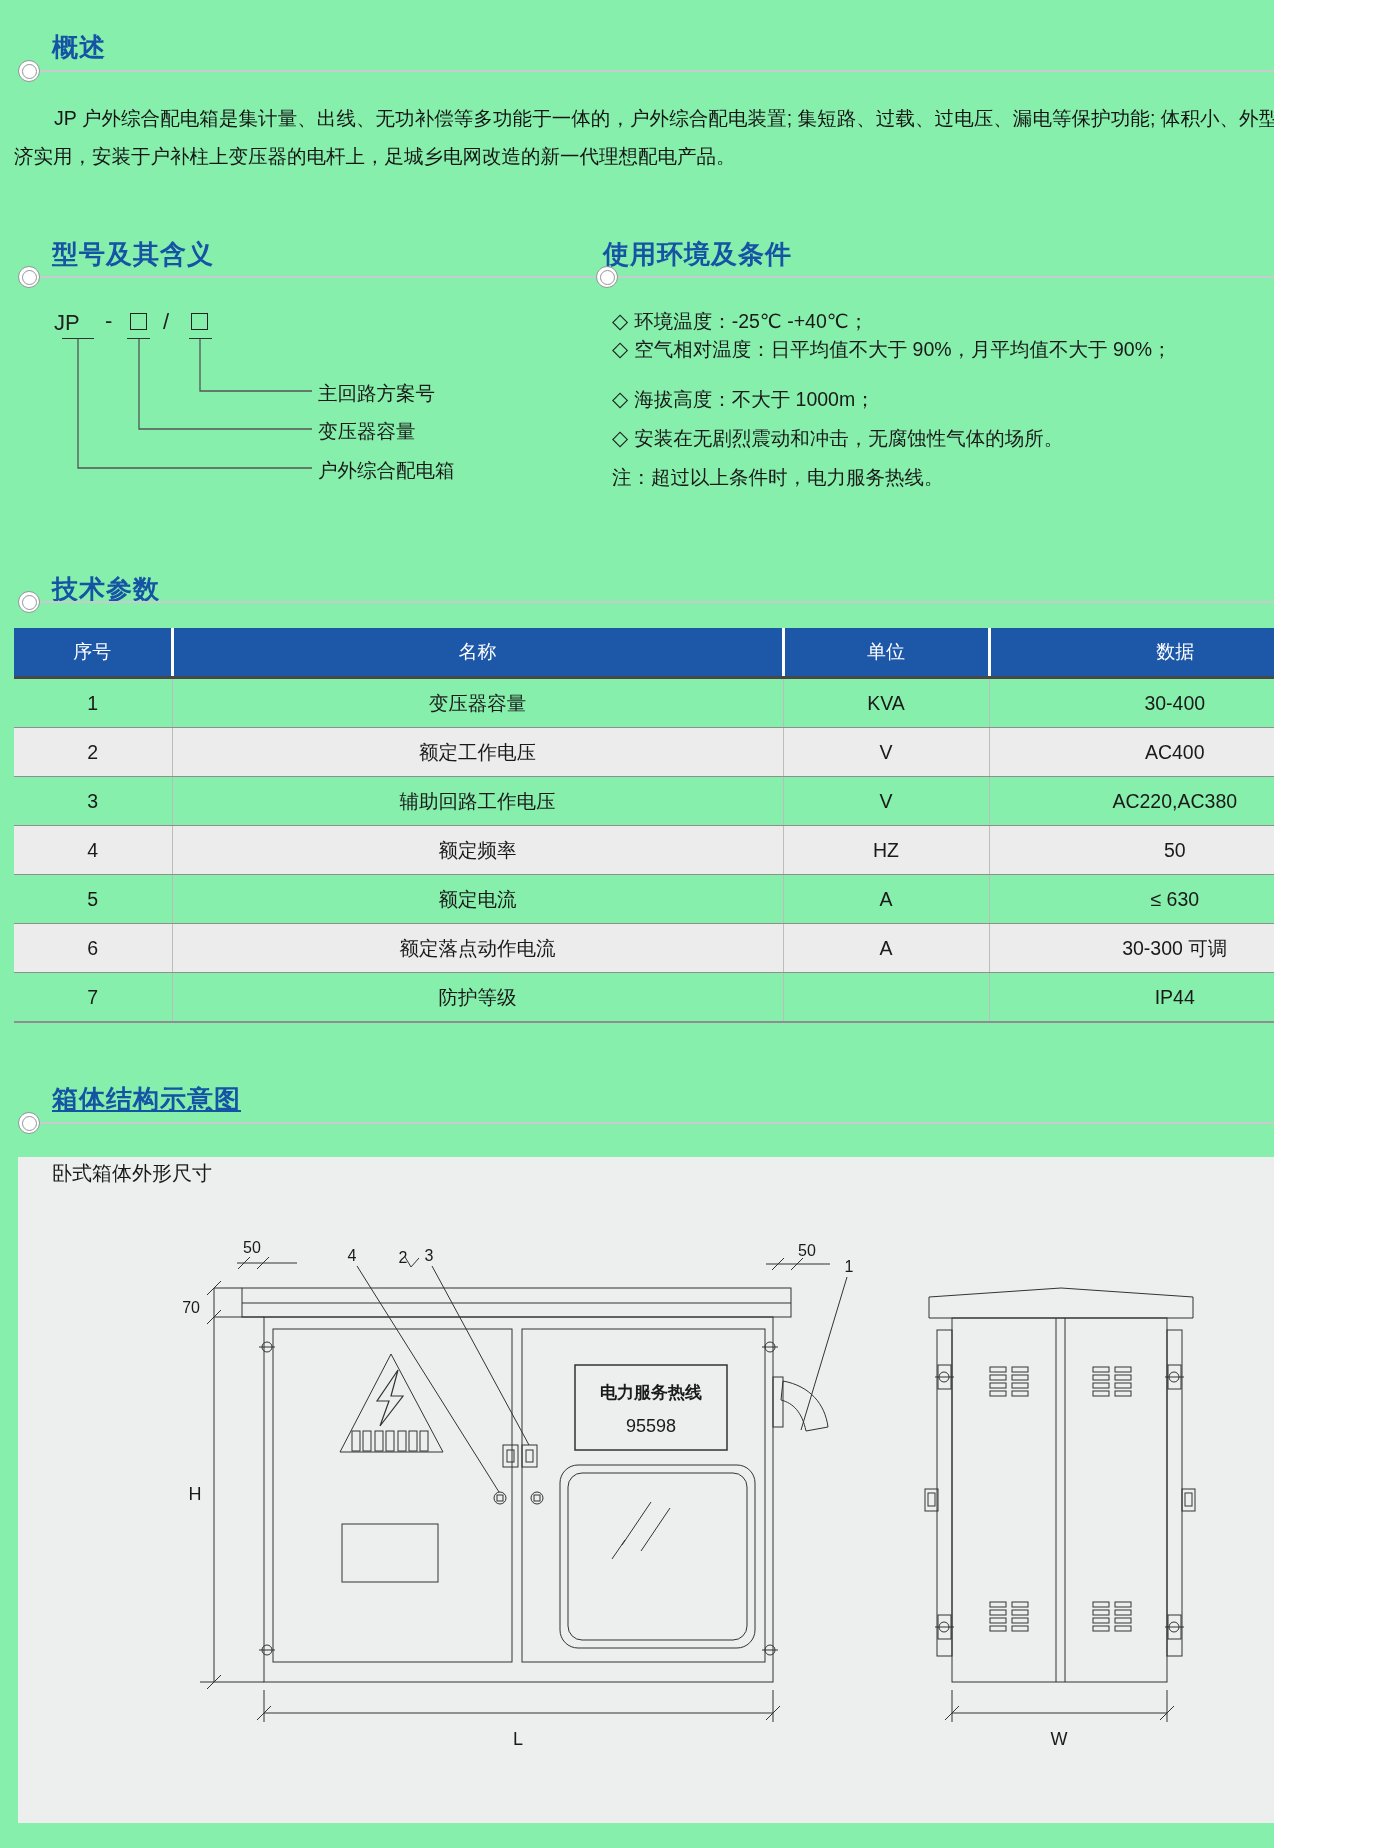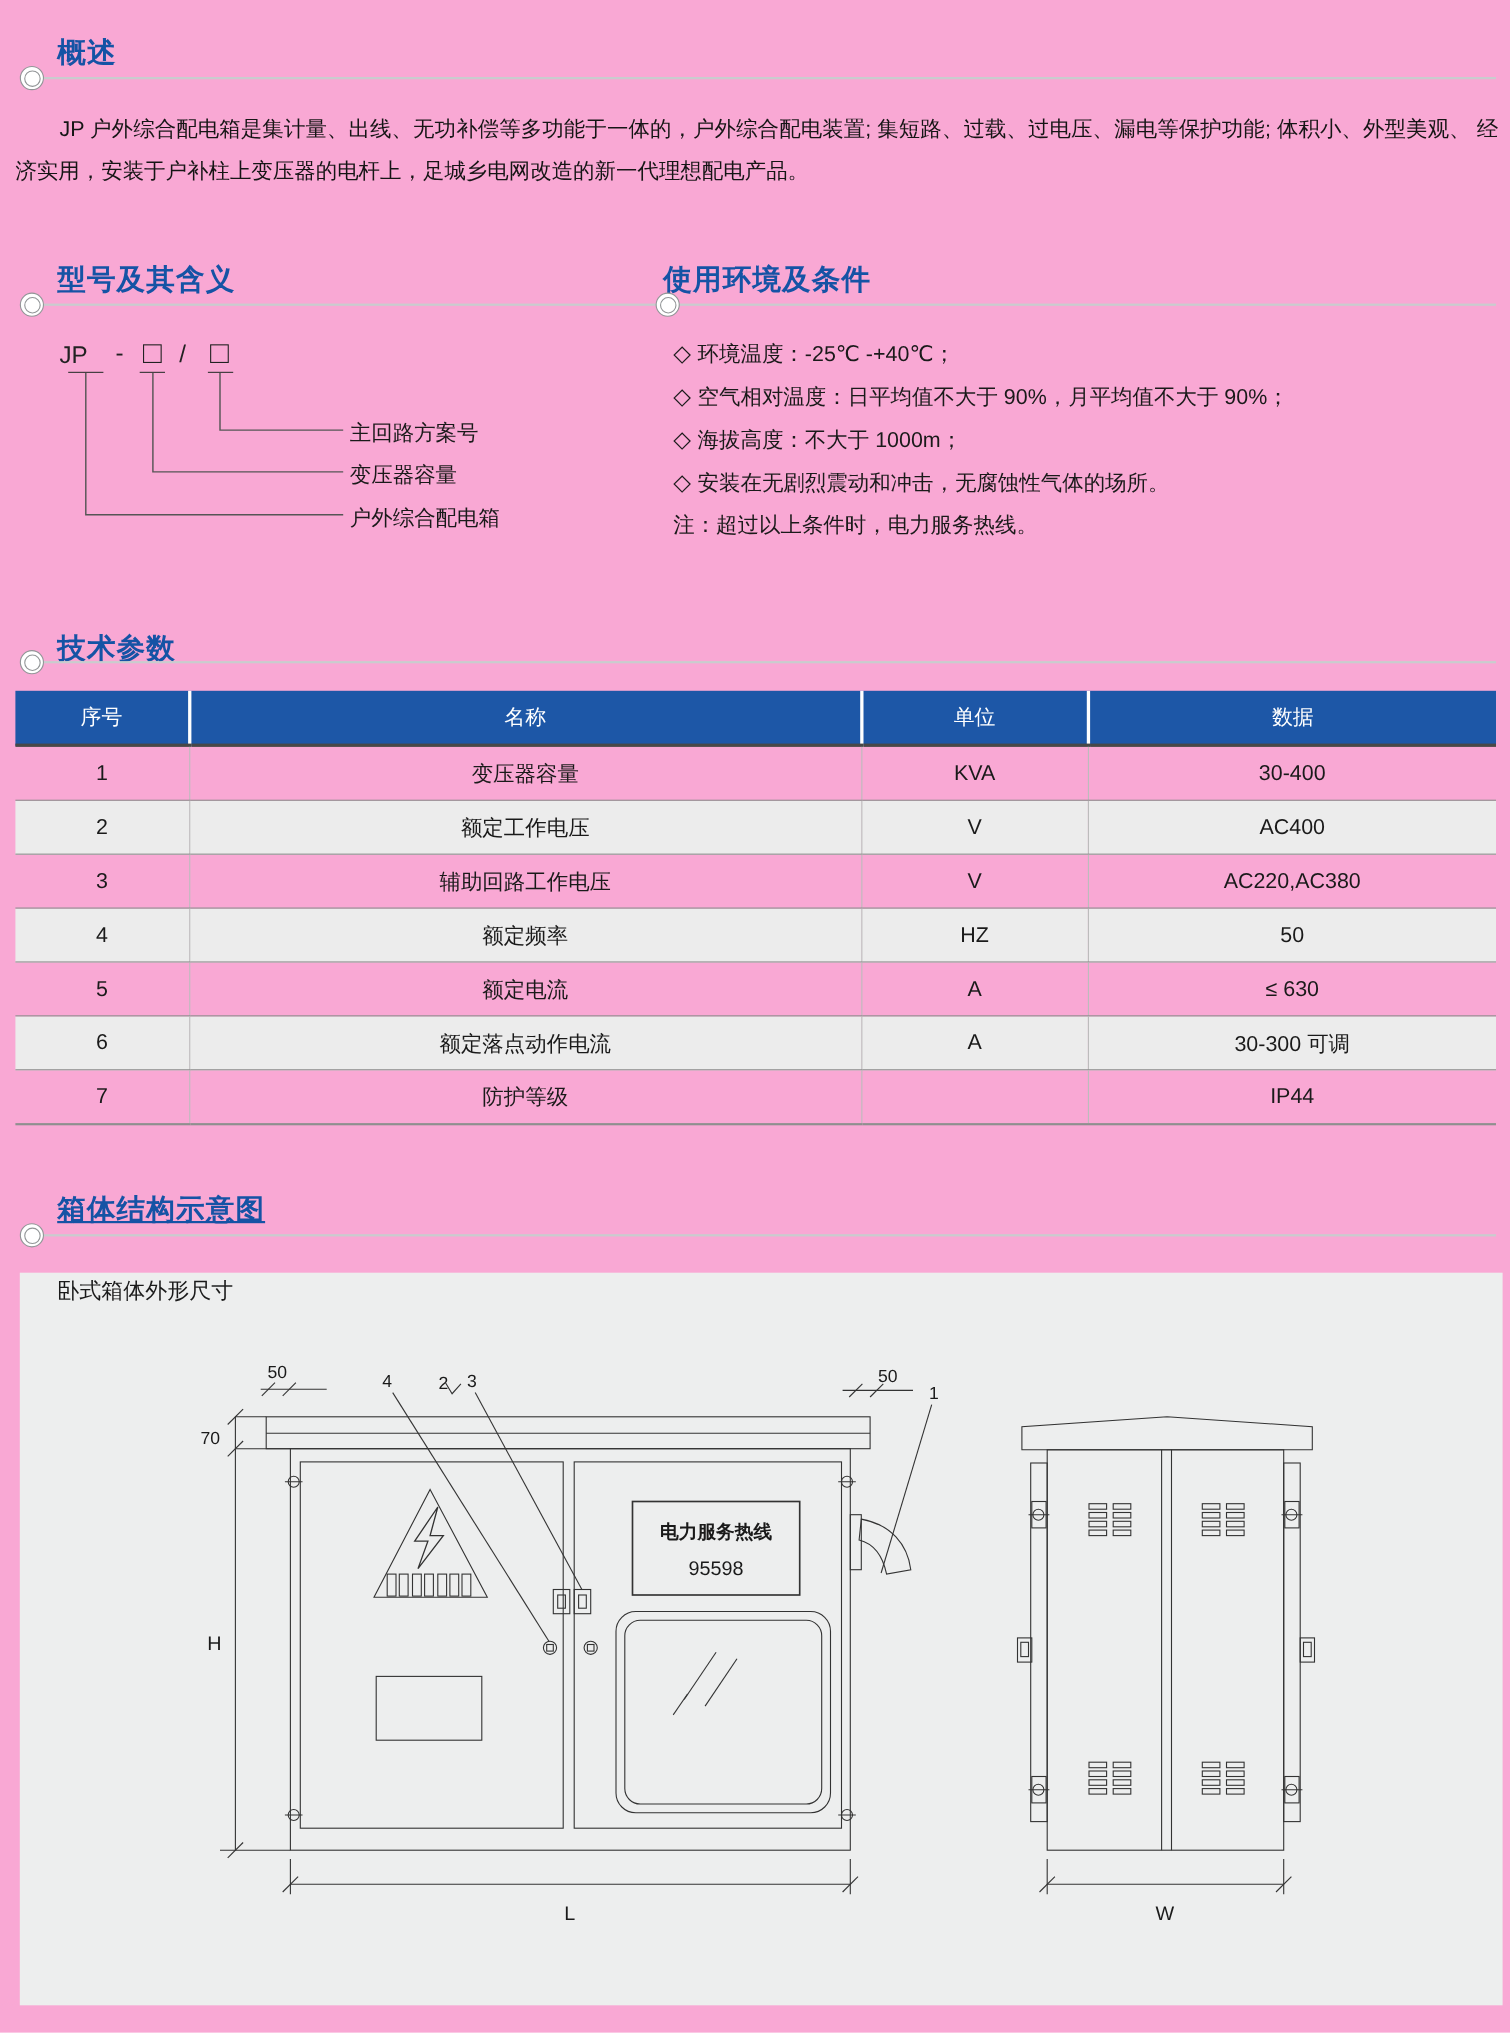--- a/index.html
+++ b/index.html
@@ -1,17 +1,17 @@
 <!DOCTYPE html>
 <html><head>
 <meta charset="utf-8">
 <style>
   html,body{margin:0;padding:0;background:#fff;}
   body{font-family:"Liberation Sans","DejaVu Sans",sans-serif;}
-  .page{position:relative;width:1373px;height:1848px;background:#f9a8d4;overflow:hidden;}
+  .page{position:relative;width:1274px;height:1848px;background:#86efac;overflow:hidden;}
 
   .sec-title{position:absolute;font-size:26px;font-weight:bold;color:#1553a5;letter-spacing:1px;white-space:nowrap;}
   .sec-line{position:absolute;height:2px;background:#c9ccce;}
   .ring{position:absolute;width:22px;height:22px;border:1px solid #929597;border-radius:50%;background:#fff;display:flex;align-items:center;justify-content:center;box-sizing:border-box;}
   .ring::after{content:"";width:13px;height:13px;border:1px solid #929597;border-radius:50%;}
 
   .para{position:absolute;left:14px;top:99px;width:1348px;font-size:19.5px;line-height:38px;color:#151515;text-indent:40px;text-align:justify;}
 
   .jp-text{position:absolute;font-size:22px;color:#222;}
   .jp-box{position:absolute;width:17px;height:17px;border:1.5px solid #222;box-sizing:border-box;}
@@ -61,21 +61,21 @@
   <svg style="position:absolute;left:0;top:0;" width="600" height="500" viewBox="0 0 600 500">
     <path d="M78,339 V468 H312" fill="none" stroke="#555" stroke-width="1.3"></path>
     <path d="M139,339 V429 H312" fill="none" stroke="#555" stroke-width="1.3"></path>
     <path d="M200,339 V391 H312" fill="none" stroke="#555" stroke-width="1.3"></path>
   </svg>
   <div class="model-label" style="left:318px;top:380px;">主回路方案号</div>
   <div class="model-label" style="left:318px;top:418px;">变压器容量</div>
   <div class="model-label" style="left:318px;top:457px;">户外综合配电箱</div>
 
   <div class="env-item" style="top:308px;"><span class="dia">◇</span><span>环境温度：-25℃ -+40℃；</span></div>
-  <div class="env-item" style="top:347px;text-align:center;"><span class="dia">◇</span><span>空气相对温度：日平均值不大于 90%，月平均值不大于 90%；</span></div>
+  <div class="env-item" style="top:336px;text-align:center;"><span class="dia">◇</span><span>空气相对温度：日平均值不大于 90%，月平均值不大于 90%；</span></div>
   <div class="env-item" style="top:386px;"><span class="dia">◇</span><span>海拔高度：不大于 1000m；</span></div>
   <div class="env-item" style="top:425px;"><span class="dia">◇</span><span>安装在无剧烈震动和冲击，无腐蚀性气体的场所。</span></div>
   <div class="env-item" style="top:464px;">注：超过以上条件时，电力服务热线。</div>
 
   <div class="sec-title" style="left:52px;top:572px;">技术参数</div>
   <div class="sec-line" style="left:36px;top:601px;width:1324px;"></div>
   <div class="ring" style="left:18px;top:591px;"></div>
 
   <table class="spec-table">
     <colgroup>

